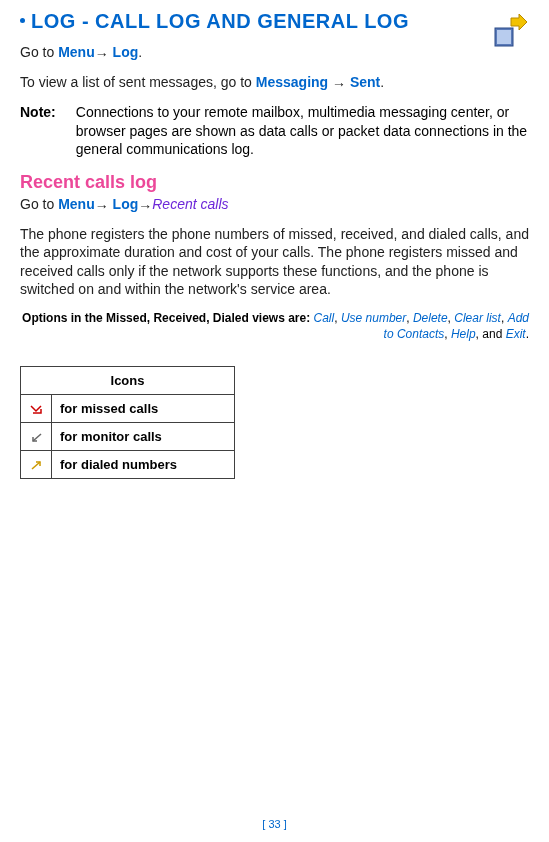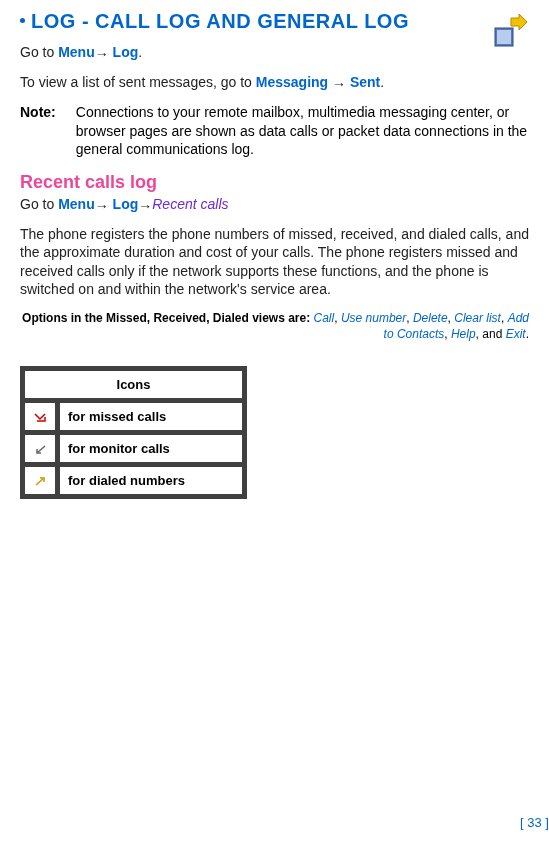--- a/index.html
+++ b/index.html
@@ -85,21 +85,21 @@
   }
   .opt-item {
     color: #0066cc;
     font-style: italic;
   }
   table.icons {
     border-collapse: collapse;
     margin-top: 6px;
   }
   table.icons th, table.icons td {
-    border: 5px solid #404040;
+    border: 1px solid #404040;
     font-size: 13px;
     text-align: left;
   }
   table.icons th {
     font-weight: bold;
     text-align: center;
     padding: 6px 8px;
   }
   table.icons td.icon-cell {
     width: 22px;
@@ -112,23 +112,23 @@
     min-width: 160px;
   }
   .mini-icon {
     display: inline-block;
     vertical-align: middle;
   }
   .page-num {
     position: absolute;
     bottom: 12px;
     width: 100%;
-    text-align: right;
-    color: #0066cc;
-    font-size: 13px;
+    text-align: center;
+    color: #0066cc;
+    font-size: 11px;
     left: 0;
   }
 </style>
 </head>
 <body>
 
 <div class="page">
 
   <div class="corner-icon">
     <svg width="40" height="40" viewBox="0 0 40 40">

